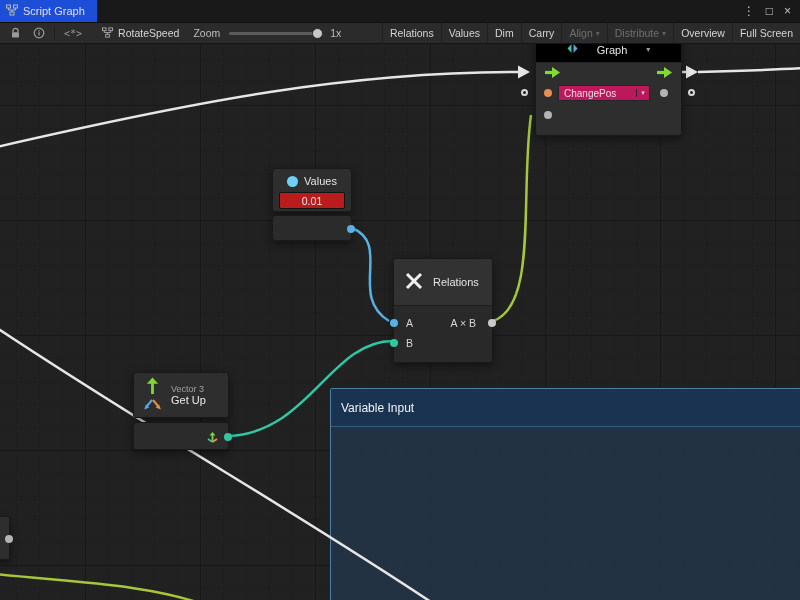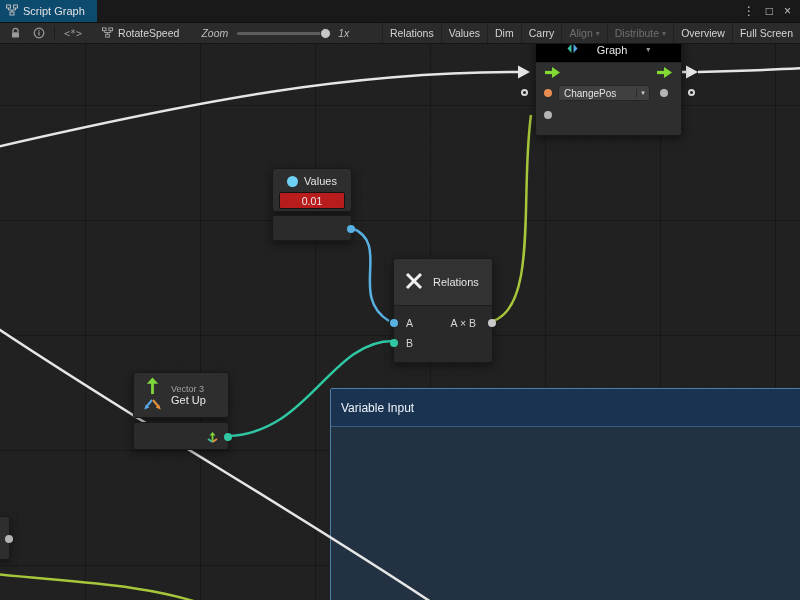--- a/index.html
+++ b/index.html
@@ -2,31 +2,31 @@
 <html><head>
 <meta charset="utf-8">
 <style>
   * { box-sizing: border-box; margin: 0; padding: 0; }
   html, body { width: 800px; height: 600px; overflow: hidden; }
   body { font-family: "Liberation Sans", sans-serif; background: #202020; }
   .app { position: relative; width: 800px; height: 600px; }
 
   
   .tabbar { position: absolute; top:0; left:0; right:0; height:22px; background:#191919; z-index:20; display:flex; align-items:stretch; }
-  .tab { display:flex; align-items:center; gap:5px; padding:0 12px 0 6px; background:#0c4a6e; color:#e2e2e2; font-size:11px; }
+  .tab { display:flex; align-items:center; gap:5px; padding:0 12px 0 6px; background:#1d4ed8; color:#e2e2e2; font-size:11px; }
   .win-controls { margin-left:auto; display:flex; align-items:center; gap:11px; padding-right:9px; color:#c6c6c6; font-size:12px; }
   .win-controls span { cursor:default; }
 
   
   .toolbar { position:absolute; top:22px; left:0; right:0; height:22px; background:#2b2b2b; border-top:1px solid #101010; border-bottom:1px solid #151515; z-index:20; display:flex; align-items:center; font-size:10.5px; color:#cfcfcf; padding-left:4px; }
   .tbicon { display:flex; align-items:center; padding:0 6px; height:100%; }
   .tbsep { width:1px; height:14px; background:#1e1e1e; margin:0 3px; }
   .code-glyph { font-family:"DejaVu Sans Mono", monospace; color:#9a9a9a; font-size:10px; padding:0 6px; }
   .graph-name-cluster { display:flex; align-items:center; gap:5px; margin-left:14px; color:#d6d6d6; }
-  .zoom-cluster { display:flex; align-items:center; margin-left:22px; color:#bdbdbd;font-style:italic; }
+  .zoom-cluster { display:flex; align-items:center; margin-left:14px; color:#bdbdbd; }
   .zoom-track { width:92px; height:3px; background:#5c5c5c; border-radius:2px; position:relative; margin:0 9px; }
   .zoom-handle { position:absolute; right:-2px; top:-4px; width:11px; height:11px; border-radius:50%; background:#c6c6c6; border:1px solid #262626; }
   .tb-buttons { margin-left:auto; display:flex; height:100%; }
   .tb-btn { display:flex; align-items:center; gap:3px; padding:0 7px; border-left:1px solid #1f1f1f; color:#d4d4d4; white-space:nowrap; }
   .tb-btn.disabled { color:#6f6f6f; }
   .dd-arrow { font-size:8px; color:#9a9a9a; }
   .tb-btn.disabled .dd-arrow { color:#5f5f5f; }
 
   
   .canvas { position:absolute; top:44px; left:0; width:800px; height:556px; z-index:1; background-color:#212121;
@@ -74,21 +74,21 @@
   .getup-text .sub { font-size:9px; color:#a0a0a0; }
   .getup-text .main { font-size:11px; color:#eaeaea; }
   .getup-ports { left:133px; top:378px; width:96px; height:28px; background:#2b2b2b; }
   .getup-ports .mini-vec { position:absolute; right:9px; top:7px; }
 
   
   .setvar { left:535px; top:-8px; width:147px; height:100px; }
   .sv-header { height:26px; background:#000000; border-bottom:1px solid #232323; border-radius:3px 3px 0 0; display:flex; align-items:center; justify-content:center; gap:19px; font-size:11px; color:#e6e6e6; }
   .sv-row { position:absolute; left:0; right:0; }
   .sv-flow { top:28px; height:16px; display:flex; justify-content:space-between; padding:0 8px; }
-  .enum { position:absolute; left:22px; top:48px; width:92px; height:16px; background:#404040; border:1px solid #252525; border-radius:2px; display:flex; align-items:center; font-size:10px; color:#e2e2e2; }
+  .enum { position:absolute; left:22px; top:48px; width:92px; height:16px; background:#be185d; border:1px solid #252525; border-radius:2px; display:flex; align-items:center; font-size:10px; color:#e2e2e2; }
   .enum .txt { flex:1; padding:0 5px; white-space:nowrap; overflow:hidden; }
   .enum .seg { width:13px; text-align:center; border-left:1px solid #2a2a2a; font-size:7px; color:#cfcfcf; }
 
   
   .stub { left:-6px; top:472px; width:16px; height:44px; }
 </style>
 </head>
 <body>
 
 <div class="app">

